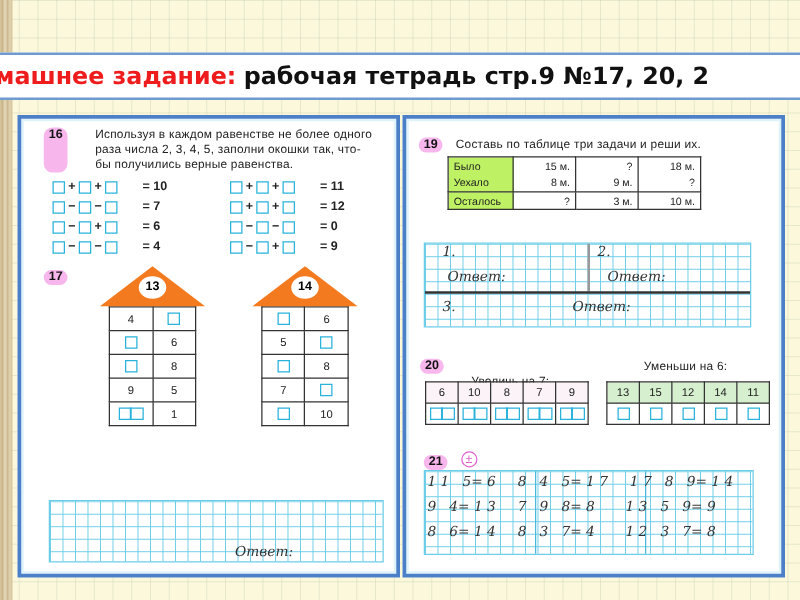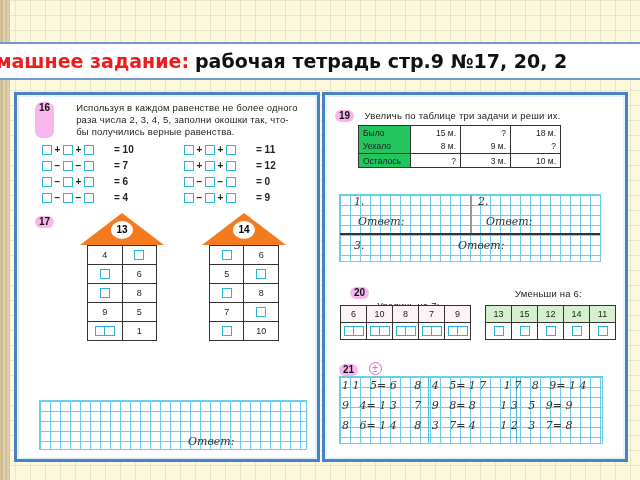--- a/index.html
+++ b/index.html
@@ -80,21 +80,21 @@
       linear-gradient(to right, #6ccde8 1px, transparent 1px),
       linear-gradient(to bottom, #6ccde8 1px, transparent 1px);
     background-size: 10px 10px;
     border: 1px solid #6ccde8;
   }
   .hand { position: absolute; font-family: "DejaVu Serif", serif; font-style: italic; color: #333; font-size: 11px; }
 
   
   .t19 { position: absolute; border-collapse: collapse; font-size: 8.5px; color: #222; }
   .t19 td { border: 1px solid #333; padding: 0 4px; height: 14px; text-align: right; }
-  .t19 td.hdr { background: #22c55e; text-align: left; width: 52px; }
+  .t19 td.hdr { background: #bef264; text-align: left; width: 52px; }
   .t19 td.v { width: 50px; }
   .t19 tr.top td { border-bottom: none; }
   .t19 tr.mid td { border-top: none; }
 
   
   .t20 { position: absolute; border-collapse: collapse; font-size: 9px; color: #222; }
   .t20 td { border: 1px solid #333; width: 26px; height: 17px; text-align: center; }
   .t20 .head-pink td { background: #fbf3f8; }
   .t20 .head-green td { background: #d6f0cf; }
 
@@ -257,21 +257,21 @@
 
   <div class="grid-paper" style="left:22px; top:305px; width:268px; height:50px;">
     <span class="hand" style="left:148px; top:34px;">Ответ:</span>
   </div>
 </div>
 
 <div class="page page-right">
 
   <div class="task" style="left:10px; top:10px;">
     <span class="num-badge">19</span>
-    <span class="task-text" style="margin-left:6px;">Увеличь по таблице три задачи и реши их.</span>
+    <span class="task-text" style="margin-left:6px;">Составь по таблице три задачи и реши их.</span>
   </div>
   <table class="t19" style="left:33px; top:30px;">
     <tbody>
         <tr class="top">
       <td class="hdr">Было</td>
       <td class="v">15 м.</td>
       <td class="v">?</td>
       <td class="v">18 м.</td>
     </tr>
     <tr class="mid">
@@ -292,21 +292,21 @@
     <div style="position:absolute; left:130px; top:0; width:2px; height:38px; background:#999;"></div>
     <div style="position:absolute; left:0; top:38px; width:100%; height:2px; background:#333;"></div>
     <span class="hand" style="left:14px; top:0px;">1.</span>
     <span class="hand" style="left:138px; top:0px;">2.</span>
     <span class="hand" style="left:18px; top:20px;">Ответ:</span>
     <span class="hand" style="left:146px; top:20px;">Ответ:</span>
     <span class="hand" style="left:14px; top:44px;">3.</span>
     <span class="hand" style="left:118px; top:44px;">Ответ:</span>
   </div>
 
-  <span class="num-badge" style="position:absolute; left:11px; top:192px;margin-left:14px;">20</span>
+  <span class="num-badge" style="position:absolute; left:11px; top:192px;">20</span>
   <span class="task-text" style="position:absolute; left:52px; top:193px;margin-top:12px;">Увеличь на 7:</span>
   <span class="task-text" style="position:absolute; left:190px; top:193px;">Уменьши на 6:</span>
   <table class="t20" style="left:15px; top:210px;">
     <tbody>
         <tr class="head-pink">
       <td>6</td>
       <td>10</td>
       <td>8</td>
       <td>7</td>
       <td>9</td>

